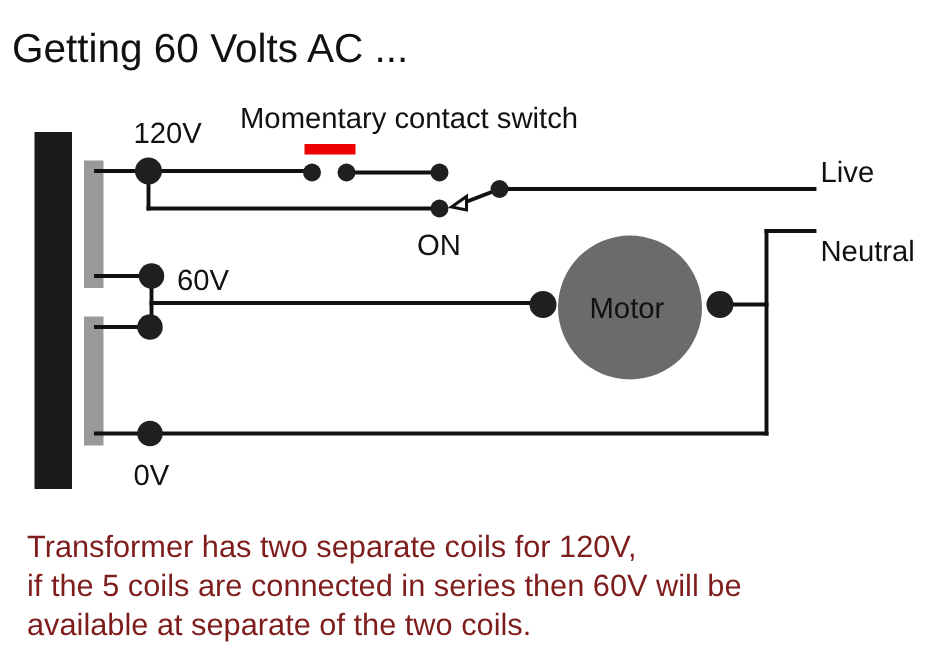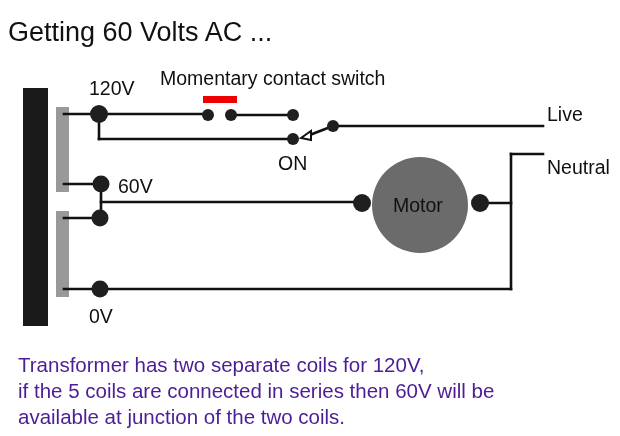--- a/index.html
+++ b/index.html
@@ -1,20 +1,20 @@
 <!DOCTYPE html>
 <html><head>
 <meta charset="utf-8">
 <style>
   html, body { margin: 0; padding: 0; background: #ffffff; }
   body { width: 620px; height: 436px; position: relative; overflow: hidden;
          font-family: "Liberation Sans", sans-serif; color: #111111; }
   #diagram { position: absolute; left: 0; top: 0; }
   .lbl { font-family: "Liberation Sans", sans-serif; fill: #111111; }
-  .note { position: absolute; left: 18px; top: 352px; font-size: 20.5px; line-height: 26px; color: #4c1d95; }
+  .note { position: absolute; left: 18px; top: 352px; font-size: 20.5px; line-height: 26px; color: #7f1d1d; }
   .note div { white-space: nowrap; }
 </style>
 </head>
 <body>
 
 <svg id="diagram" width="620" height="436" viewBox="0 0 620 436" xmlns="http://www.w3.org/2000/svg">
 
   <text class="lbl" x="8" y="41" font-size="27">Getting 60 Volts AC ...</text>
 
   <rect class="core" x="23" y="88" width="25" height="238" fill="#1a1a1a"></rect>
@@ -71,14 +71,14 @@
   <text class="lbl" x="278" y="170" font-size="19.5">ON</text>
   <text class="lbl" x="547" y="121" font-size="19.5">Live</text>
   <text class="lbl" x="547" y="174" font-size="19.5">Neutral</text>
   <text class="lbl" x="118" y="193" font-size="19.5">60V</text>
   <text class="lbl" x="89" y="323" font-size="19.5">0V</text>
 </svg>
 
 <div class="note">
   <div>Transformer has two separate coils for 120V,</div>
   <div>if the 5 coils are connected in series then 60V will be</div>
-  <div>available at junction of the two coils.</div>
+  <div>available at separate of the two coils.</div>
 </div>
 
 </body></html>

